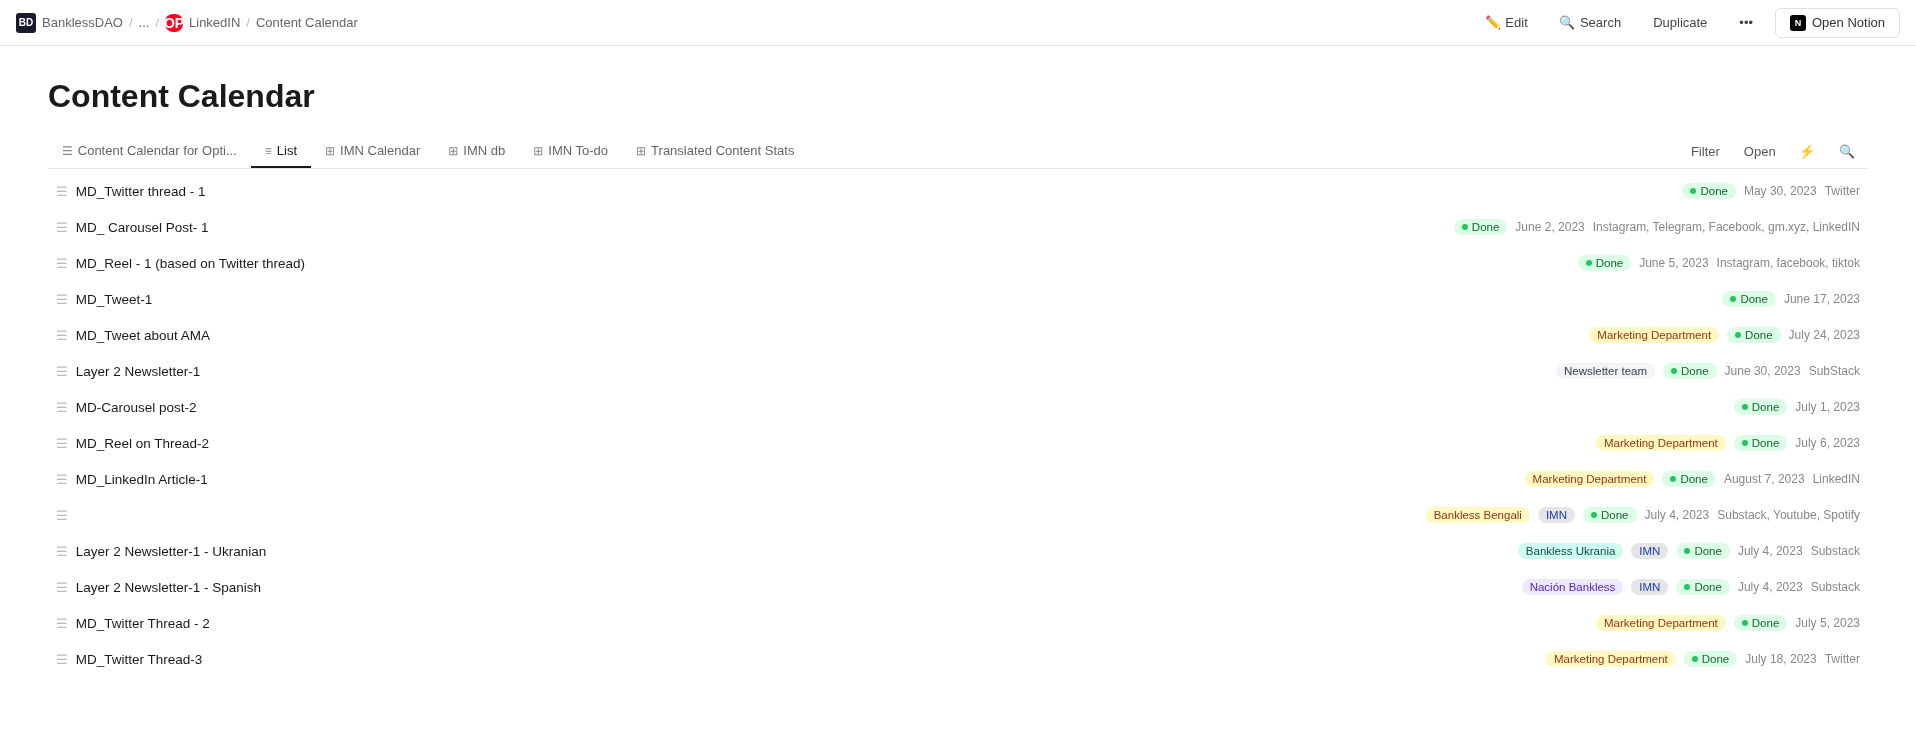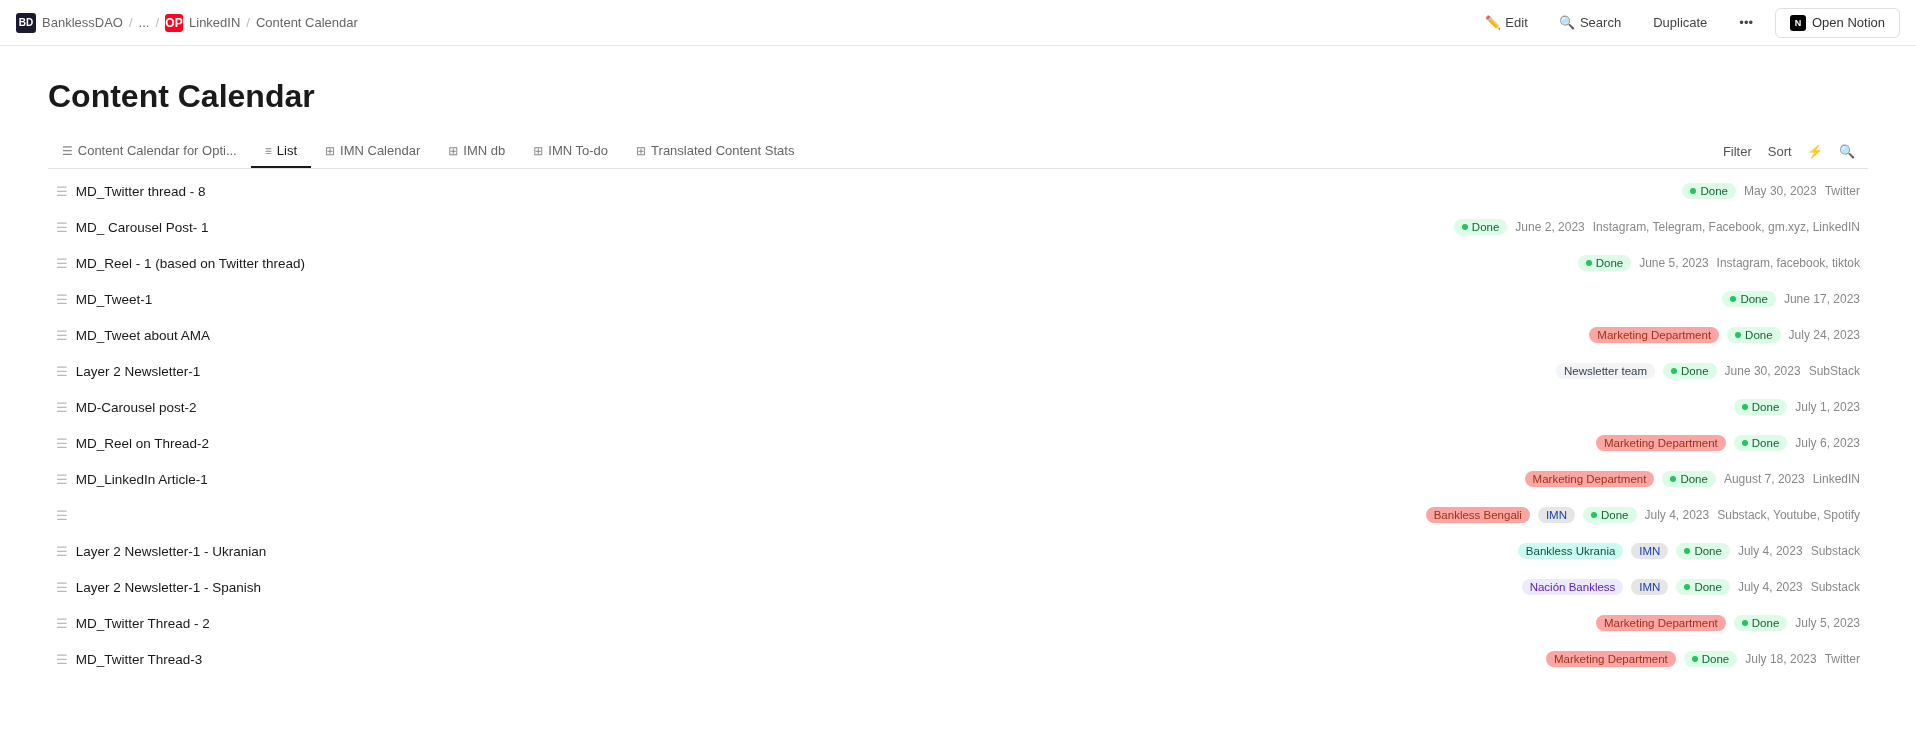--- a/index.html
+++ b/index.html
@@ -22,23 +22,23 @@
       display: flex;
       align-items: center;
       gap: 6px;
       font-size: 13px;
       color: #666;
     }
     .topbar-left .sep { color: #bbb; }
     .topbar-left .page-icon {
       width: 18px; height: 18px;
       background: #ff0420;
-      border-radius: 3px;
+      border-radius: 8px;
       display: inline-flex; align-items: center; justify-content: center;
-      color: #fff; font-size: 12px; font-weight: bold;
+      color: #fff; font-size: 14px; font-weight: bold;
     }
     .topbar-left .dao-icon {
       width: 20px; height: 20px;
       background: #1a1a2e;
       border-radius: 3px;
       display: inline-flex; align-items: center; justify-content: center;
       color: #fff; font-size: 10px; font-weight: bold;
     }
     .topbar-right {
       display: flex;
@@ -109,21 +109,21 @@
     .tab.active {
       color: #1a1a1a;
       border-bottom: 2px solid #1a1a1a;
       font-weight: 500;
     }
     .tab-icon { font-size: 12px; color: #888; }
     .tabbar-actions {
       margin-left: auto;
       display: flex;
       align-items: center;
-      gap: 0;
+      gap: 8px;
       padding-right: 4px;
     }
     .action-btn {
       display: flex;
       align-items: center;
       gap: 4px;
       padding: 4px 8px;
       font-size: 13px;
       color: #555;
       cursor: pointer;
@@ -196,21 +196,21 @@
     }
     .tag {
       display: inline-flex;
       align-items: center;
       padding: 2px 8px;
       border-radius: 12px;
       font-size: 11.5px;
       font-weight: 500;
       white-space: nowrap;
     }
-    .tag-orange { background: #fca5a5; color: #9a3412; }
+    .tag-orange { background: #fef9c3; color: #9a3412; }
     .tag-blue { background: #e5e5e5; color: #1e40af; text-align: center; }
     .tag-purple { background: #ede9fe; color: #5b21b6; }
     .tag-gray { background: #f3f4f6; color: #374151; }
     .tag-teal { background: #ccfbf1; color: #134e4a; }
   </style>
 </head>
 <body>
 
 <div class="topbar">
   <div class="topbar-left">
@@ -272,35 +272,35 @@
     </div>
     <div id="tab-translated" class="tab">
       <span class="tab-icon">⊞</span>
       <span>Translated Content Stats</span>
     </div>
     <div class="tabbar-actions">
       <button class="action-btn">
         <span>Filter</span>
       </button>
       <button class="action-btn">
-        <span>Sort</span>
+        <span>Open</span>
       </button>
       <button class="action-btn">
         <span>⚡</span>
       </button>
       <button class="action-btn">
         <span>🔍</span>
       </button>
     </div>
   </div>
 
   <div class="list-container" id="list-rows">
   <div class="list-row">
         <span class="row-icon">☰</span>
-        <span class="row-title">MD_Twitter thread - 8</span>
+        <span class="row-title">MD_Twitter thread - 1</span>
         <div class="row-meta">
           <span class="badge badge-done"><span class="badge-dot"></span>Done</span>
           <span class="date-text">May 30, 2023</span>
           <span class="platform-text">Twitter</span>
         </div>
       </div>
       <div class="list-row">
         <span class="row-icon">☰</span>
         <span class="row-title">MD_ Carousel Post- 1</span>
         <div class="row-meta">

